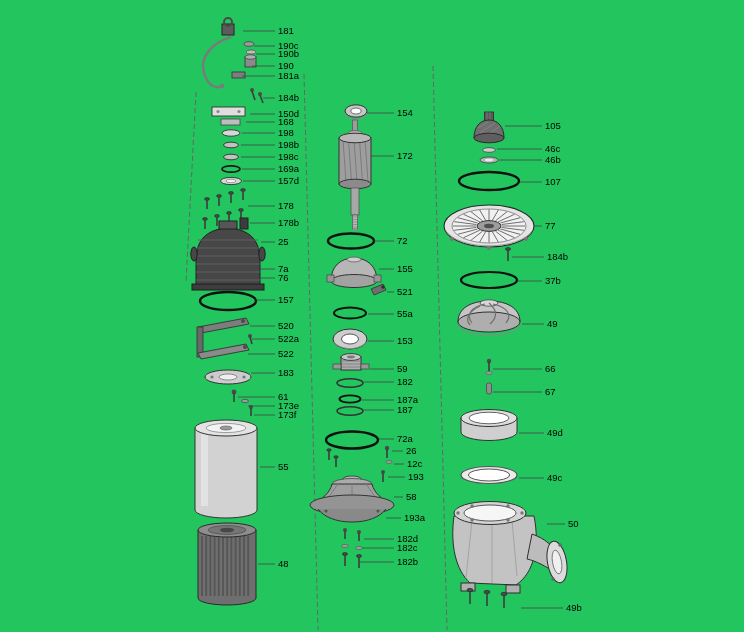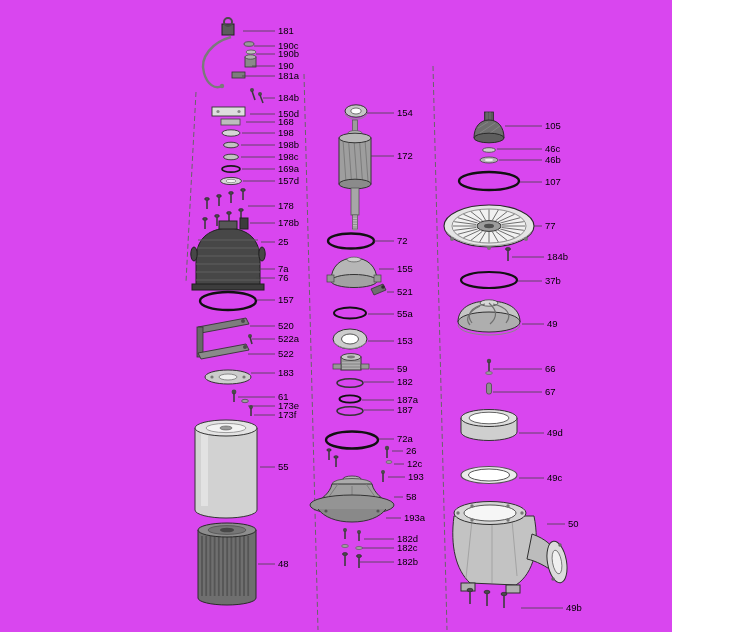--- a/index.html
+++ b/index.html
@@ -1,16 +1,16 @@
 <!DOCTYPE html>
 <html><head>
 <meta charset="utf-8">
 <style>
   html,body{margin:0;padding:0;background:#fff;}
-  #stage{position:relative;width:672px;height:632px;background:#d946ef;overflow:hidden;
+  #stage{position:relative;width:744px;height:632px;background:#22c55e;overflow:hidden;
          font-family:"Liberation Sans", sans-serif;}
   svg{position:absolute;top:0;left:0;}
   .lbl{font:9.5px "Liberation Sans", sans-serif;fill:#000;}
   .ld{stroke:#444;stroke-width:0.8;}
   .dash{stroke:#666;stroke-width:1;stroke-dasharray:5 3;fill:none;}
   .oring{fill:none;stroke:#111;stroke-width:2.4;}
   .oring-thin{fill:none;stroke:#333;stroke-width:1.5;}
   .scr{stroke:#3c3c3c;stroke-width:1.6;}
   .scrh{fill:#4a4a4a;stroke:#222;stroke-width:0.6;}
 </style>

